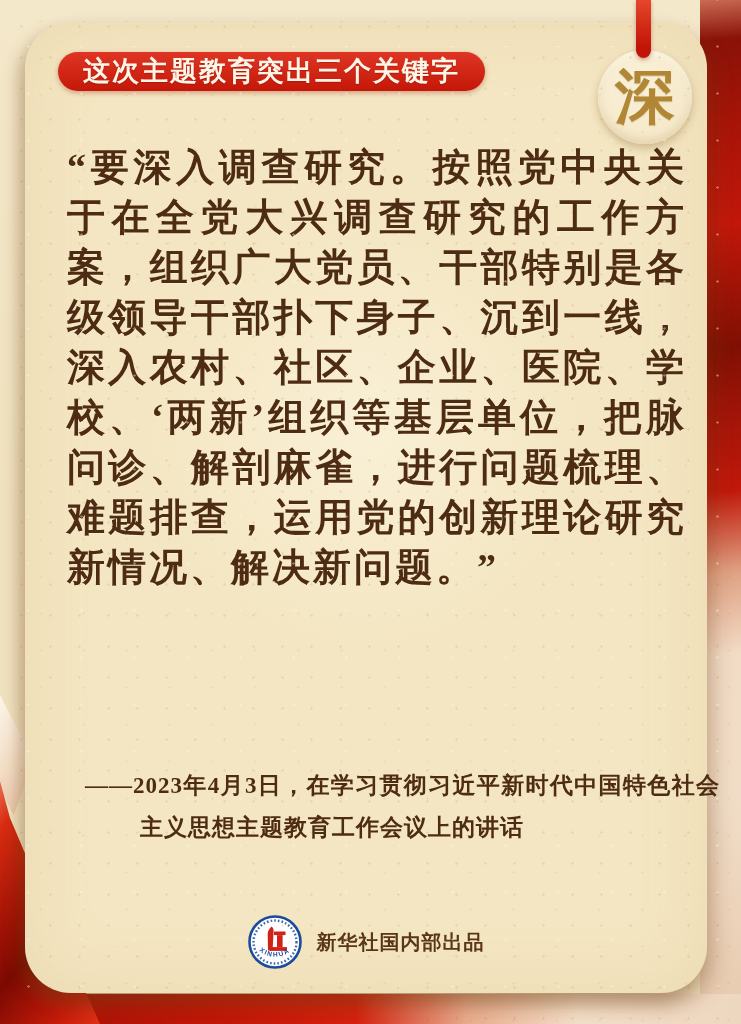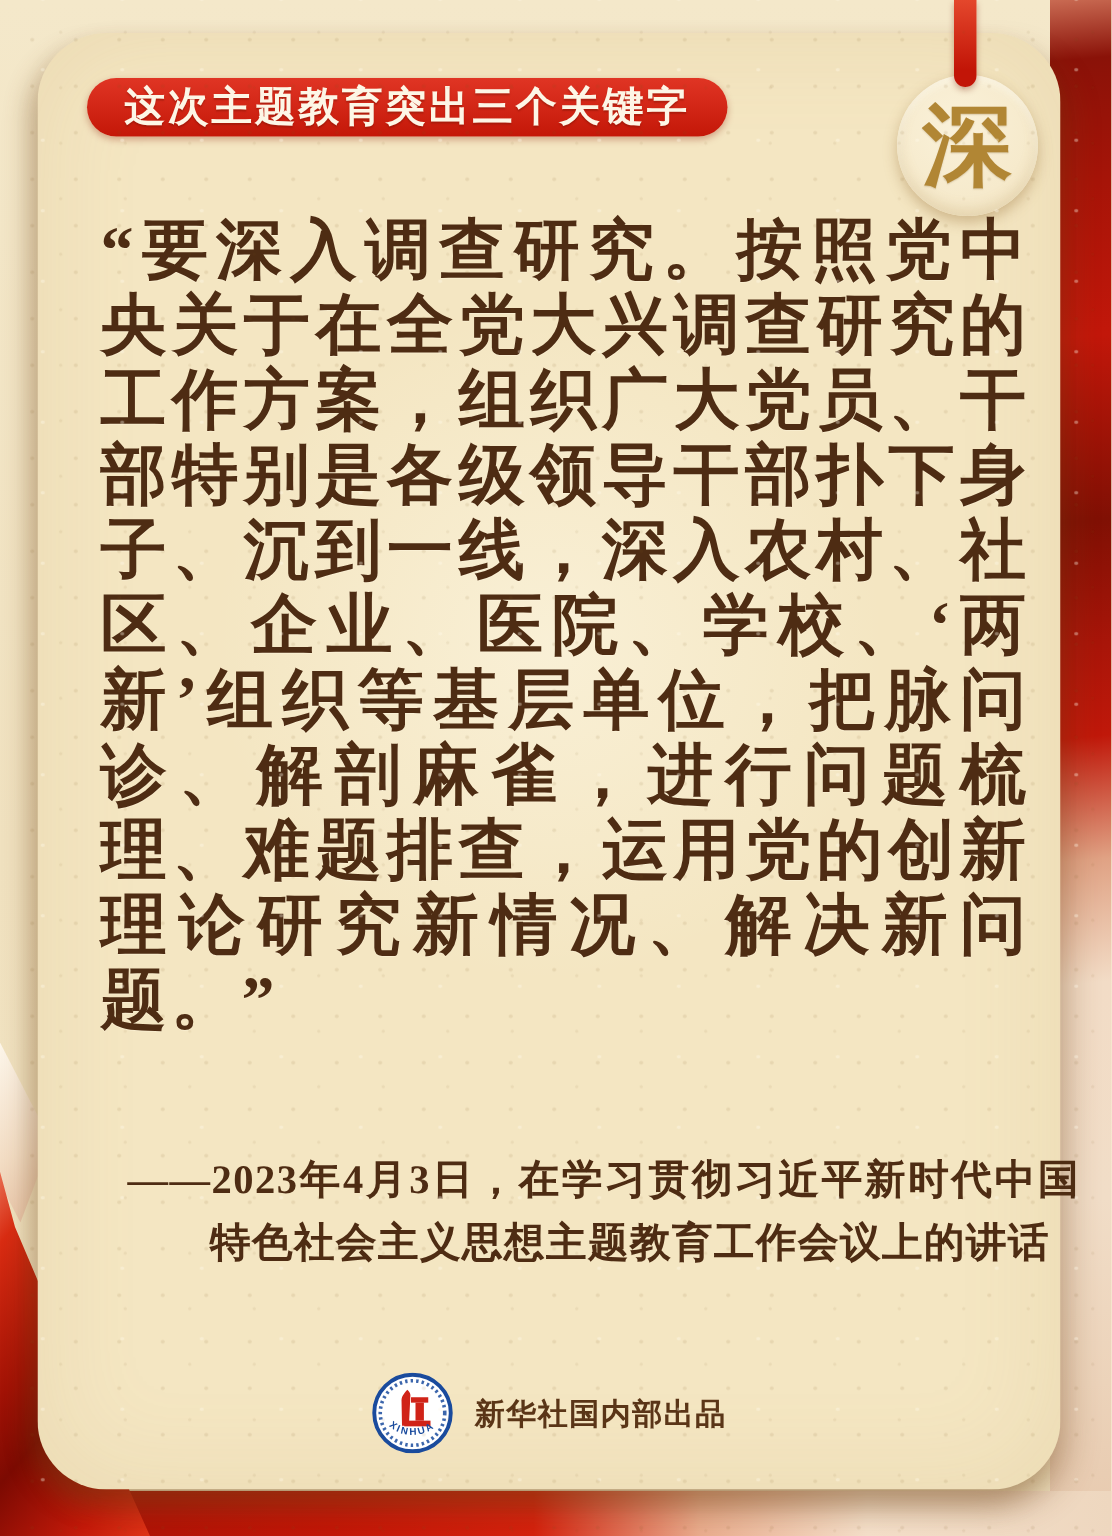--- a/index.html
+++ b/index.html
@@ -84,29 +84,29 @@
     justify-content:flex-end;
   }
   .badge-label{
     color:#fdf6e6;font-size:27px;font-weight:700;letter-spacing:2px;
     line-height:1;white-space:nowrap;text-shadow:0 1px 1px rgba(120,20,5,.4);
   }
 
   
   .quote{
     position:absolute;left:42px;top:120px;width:620px;z-index:6;
-    font-size:44px;line-height:50px;font-weight:700;color:#4e2c13;
+    font-size:38px;line-height:50px;font-weight:700;color:#4e2c13;
     letter-spacing:3px;text-align:justify;text-justify:inter-ideograph;
     text-shadow:0 1px 0 rgba(255,248,225,.4);
   }
 
   
   .attribution{
     position:absolute;left:60px;top:743px;width:580px;z-index:6;
-    font-size:27px;line-height:42px;font-weight:700;color:#4e2c13;
+    font-size:23px;line-height:42px;font-weight:700;color:#4e2c13;
     letter-spacing:1px;padding-left:55px;text-indent:-55px;text-align:justify;
   }
 
   
   .footer{
     position:absolute;left:0;right:0;bottom:24px;z-index:6;
     display:flex;align-items:center;justify-content:center;gap:15px;
   }
   .logo{width:54px;height:54px;flex:0 0 auto;}
   .publisher{

